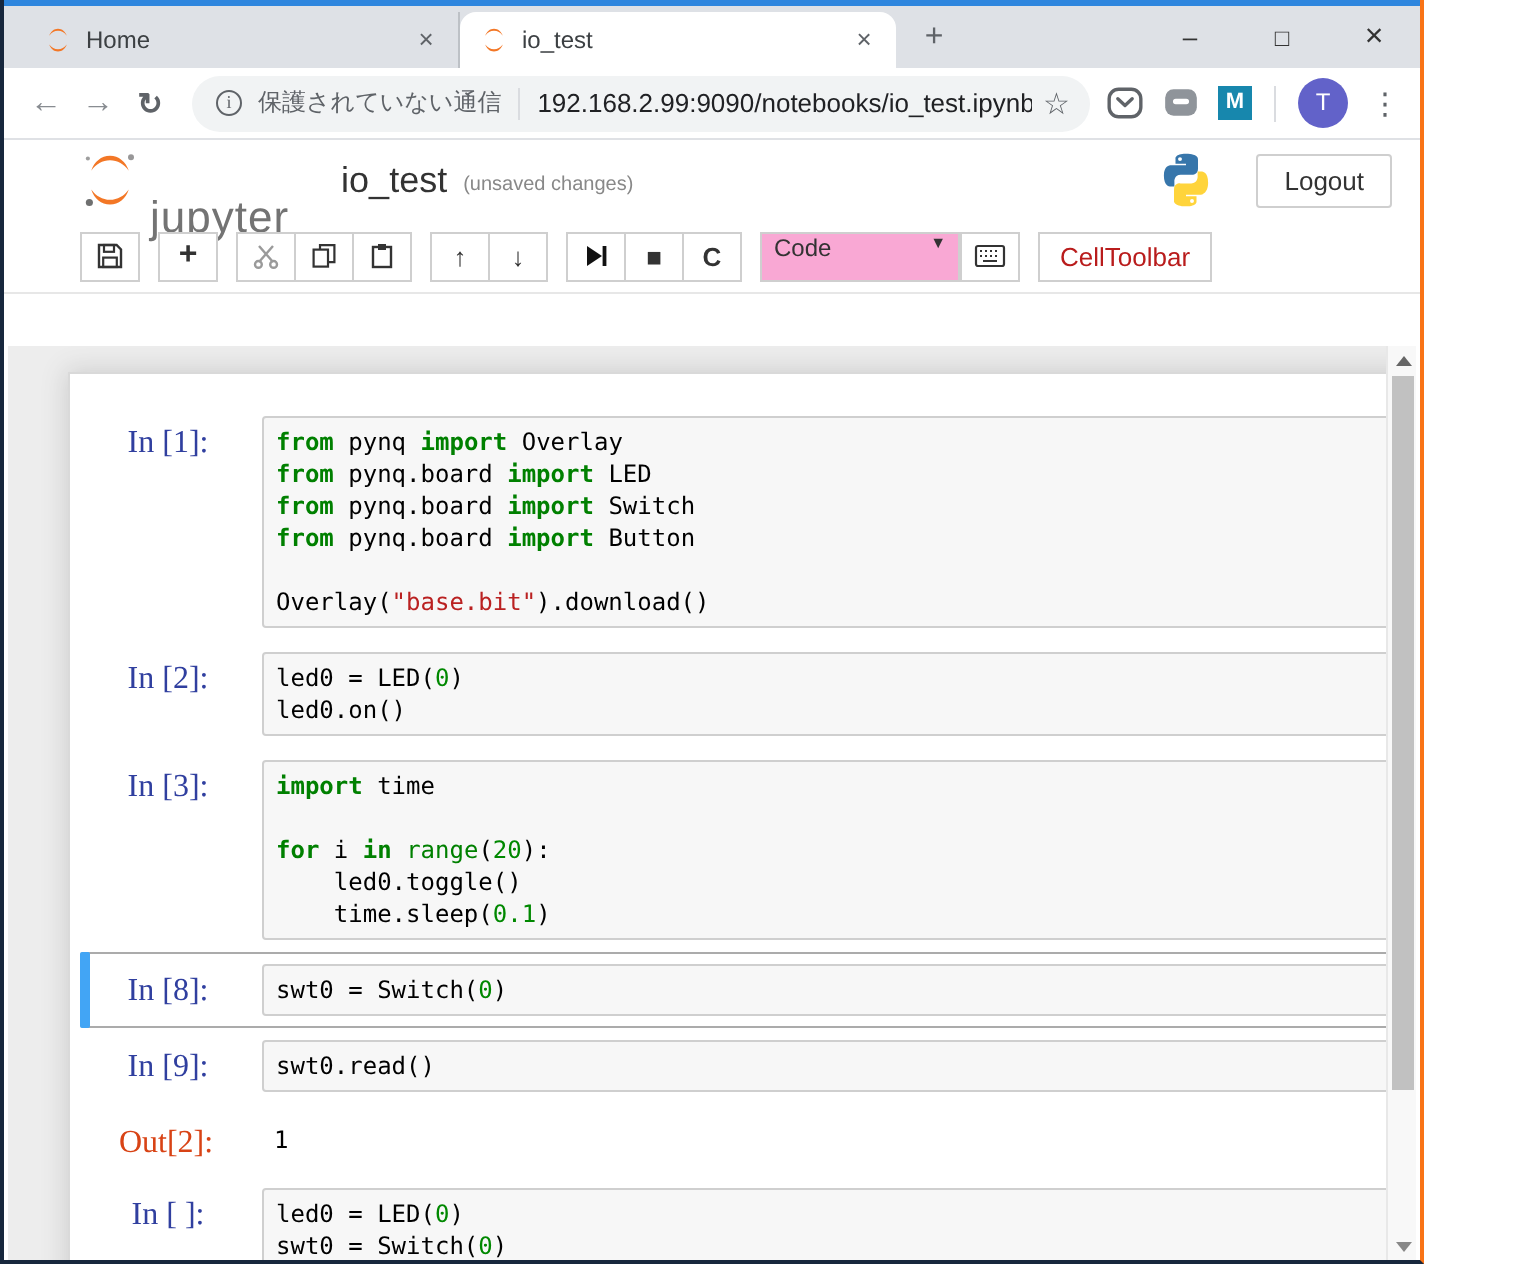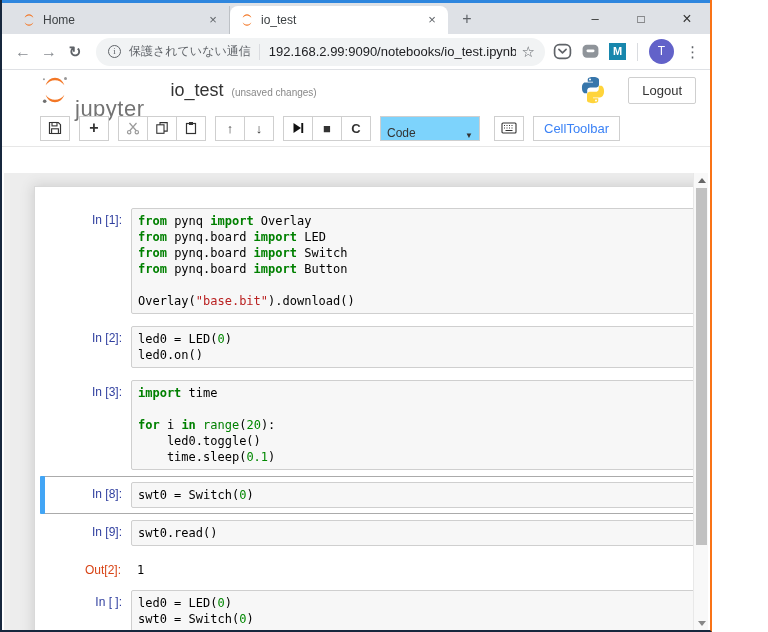--- a/index.html
+++ b/index.html
@@ -47,30 +47,30 @@
   .menu-item { margin-right:33px; }
   .kernel-ind { margin-left:auto; display:flex; align-items:center; border-left:1px solid #d8d8d8; padding-left:12px; height:100%; color:#555; }
   .kernel-circle { width:11px; height:11px; border:2px solid #777; border-radius:50%; margin-left:8px; }
   
   .jp-toolbar { height:37px; background:#fff; display:flex; align-items:center; padding-left:38px; border-bottom:1px solid #e7e7e7; }
   .btngrp { display:flex; margin-right:9px; }
   .tbtn { min-width:30px; height:25px; background:#fff; border:1px solid #cfcfcf; display:flex; align-items:center; justify-content:center; color:#333; font-size:13px; }
   .btngrp .tbtn + .tbtn { margin-left:-1px; }
   .tbtn.txt { font-weight:bold; }
   .tbtn.plus { font-size:16px; font-weight:600; }
-  .cm-select { width:100px; height:25px; border:1px solid #cfcfcf; background:#7dd3fc; display:flex; align-items:flex-end; font-size:12px; color:#333; padding:0 6px; margin-right:14px; }
+  .cm-select { width:100px; height:25px; border:1px solid #cfcfcf; background:#f9a8d4; display:flex; align-items:flex-start; font-size:12px; color:#333; padding:0 6px; }
   .cm-select .caret { margin-left:auto; font-size:8px; color:#333; }
-  .celltoolbar-btn { height:25px; border:1px solid #cfcfcf; background:#fff; font-size:13px; color:#3b82f6; padding:0 10px; margin-left:9px; }
+  .celltoolbar-btn { height:25px; border:1px solid #cfcfcf; background:#fff; font-size:13px; color:#b91c1c; padding:0 10px; margin-left:9px; }
   
   .jp-site { position:absolute; left:2px; right:2px; top:173px; bottom:0; background:#ededed; overflow:hidden; }
   .notebook { position:absolute; left:30px; width:692px; top:13px; bottom:-20px; background:#fff; border:1px solid #d9d9d9; box-shadow:0 0 12px 1px rgba(87,87,87,.2); padding-top:15px; }
   .cell { position:relative; display:flex; border:1px solid transparent; border-radius:2px; padding:5px; margin:0 5px; }
   .cell.selected { border-color:#ababab; }
   .cell.selected::before { content:""; position:absolute; left:-1px; top:-1px; height:calc(100% + 2px); width:5px; background:#42a5f5; border-radius:1px; }
-  .prompt { width:85px; flex:none; text-align:right; padding:5px 9px 0 0; font-family:Liberation Sans, sans-serif; font-size:12px; color:#303f9f; }
+  .prompt { width:85px; flex:none; text-align:center; padding:5px 9px 0 0; font-family:Liberation Serif, serif; font-size:16px; color:#303f9f; }
   .prompt.out { color:#d84315; }
   .input-area { flex:1; background:#f7f7f7; border:1px solid #cfcfcf; border-radius:2px; padding:4px 6px; font-family:"DejaVu Sans Mono",monospace; font-size:12px; line-height:16px; color:#000; white-space:pre; overflow:hidden; }
   .cm-line { min-height:16px; }
   .cm-kw { color:#008000; font-weight:bold; }
   .cm-num { color:#008800; }
   .cm-str { color:#ba2121; }
   .cm-bi { color:#008000; }
   .outrow { display:flex; padding:6px 5px 7px; margin:0 5px; }
   .outval { font-family:"DejaVu Sans Mono",monospace; font-size:12px; color:#000; padding-top:5px; padding-left:7px; }
   

